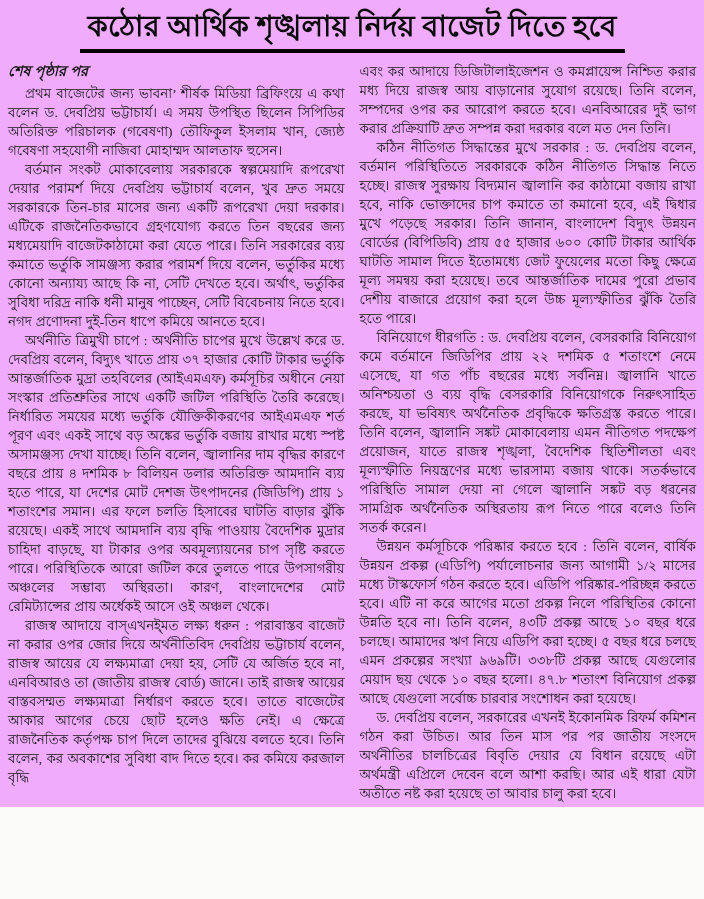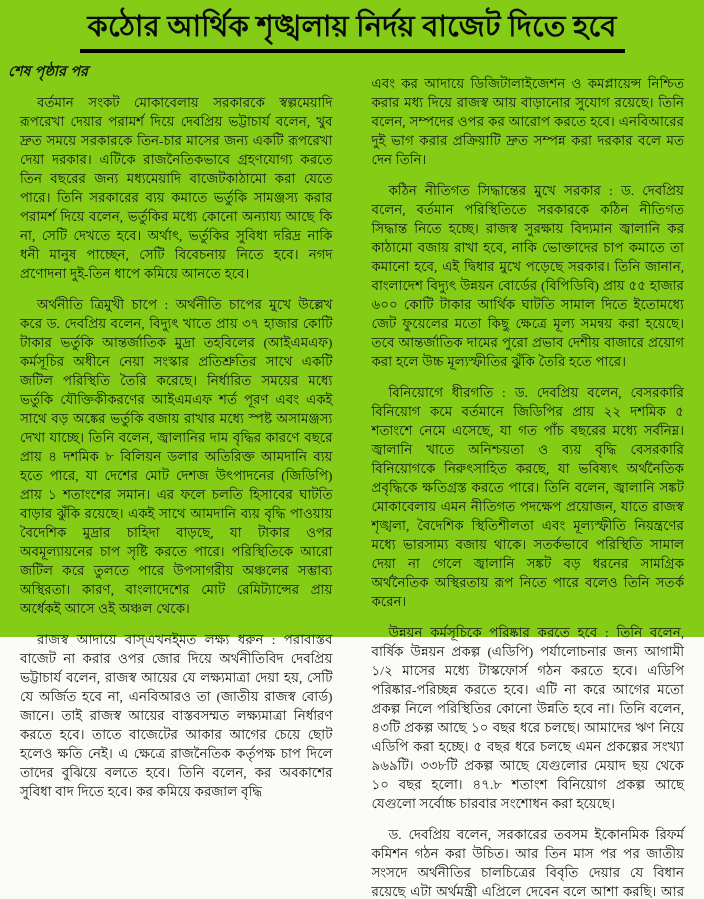--- a/index.html
+++ b/index.html
@@ -6,23 +6,23 @@
   html, body { background: #fbfbf8; }
   body {
     width: 704px;
     height: 899px;
     overflow: hidden;
     font-family: "Liberation Serif", "DejaVu Serif", serif;
     color: #141414;
   }
   .page {
     width: 704px;
-    height: 637px;
+    height: 807px;
     padding: 8px 8px 6px 8px;
-    background: #84cc16;
+    background: #f0abfc;
   }
   .headline {
     text-align: center;
     font-size: 29px;
     font-weight: 700;
     line-height: 1.25;
     color: #0a0a0a;
     letter-spacing: 0.2px;
   }
   .headline-rule {
@@ -45,21 +45,21 @@
     word-spacing: 0.5px;
   }
   .continuation-note {
     font-weight: 700;
     font-style: italic;
     font-size: 14.5px;
     margin-bottom: 3px;
   }
   .para {
     text-indent: 17px;
-    margin: 12px;
+    margin: 0;
   }
   .para.no-indent {
     text-indent: 0;
   }
   .lead {
     font-weight: 400;
   }
 </style>
 </head>
 <body>
@@ -67,20 +67,23 @@
 <div class="page">
 
   <h1 class="headline">কঠোর আর্থিক শৃঙ্খলায় নির্দয় বাজেট দিতে হবে</h1>
   <div class="headline-rule"></div>
 
   <div class="columns">
 
     <div class="col">
       <p class="continuation-note">শেষ পৃষ্ঠার পর</p>
 
+      <p class="para">
+        <span>প্রথম বাজেটের জন্য ভাবনা’ শীর্ষক মিডিয়া ব্রিফিংয়ে এ কথা বলেন ড. দেবপ্রিয় ভট্টাচার্য। এ সময় উপস্থিত ছিলেন সিপিডির অতিরিক্ত পরিচালক (গবেষণা) তৌফিকুল ইসলাম খান, জ্যেষ্ঠ গবেষণা সহযোগী নাজিবা মোহাম্মদ আলতাফ হুসেন।</span>
+      </p>
 
       <p class="para">
         <span>বর্তমান সংকট মোকাবেলায় সরকারকে স্বল্পমেয়াদি রূপরেখা দেয়ার পরামর্শ দিয়ে দেবপ্রিয় ভট্টাচার্য বলেন, খুব দ্রুত সময়ে সরকারকে তিন-চার মাসের জন্য একটি রূপরেখা দেয়া দরকার। এটিকে রাজনৈতিকভাবে গ্রহণযোগ্য করতে তিন বছরের জন্য মধ্যমেয়াদি বাজেটকাঠামো করা যেতে পারে। তিনি সরকারের ব্যয় কমাতে ভর্তুকি সামঞ্জস্য করার পরামর্শ দিয়ে বলেন, ভর্তুকির মধ্যে কোনো অন্যায্য আছে কি না, সেটি দেখতে হবে। অর্থাৎ, ভর্তুকির সুবিধা দরিদ্র নাকি ধনী মানুষ পাচ্ছেন, সেটি বিবেচনায় নিতে হবে। নগদ প্রণোদনা দুই-তিন ধাপে কমিয়ে আনতে হবে।</span>
       </p>
 
       <p class="para">
         <span class="lead">অর্থনীতি ত্রিমুখী চাপে :</span>
         <span>অর্থনীতি চাপের মুখে উল্লেখ করে ড. দেবপ্রিয় বলেন, বিদ্যুৎ খাতে প্রায় ৩৭ হাজার কোটি টাকার ভর্তুকি আন্তর্জাতিক মুদ্রা তহবিলের (আইএমএফ) কর্মসূচির অধীনে নেয়া সংস্কার প্রতিশ্রুতির সাথে একটি জটিল পরিস্থিতি তৈরি করেছে। নির্ধারিত সময়ের মধ্যে ভর্তুকি যৌক্তিকীকরণের আইএমএফ শর্ত পূরণ এবং একই সাথে বড় অঙ্কের ভর্তুকি বজায় রাখার মধ্যে স্পষ্ট অসামঞ্জস্য দেখা যাচ্ছে। তিনি বলেন, জ্বালানির দাম বৃদ্ধির কারণে বছরে প্রায় ৪ দশমিক ৮ বিলিয়ন ডলার অতিরিক্ত আমদানি ব্যয় হতে পারে, যা দেশের মোট দেশজ উৎপাদনের (জিডিপি) প্রায় ১ শতাংশের সমান। এর ফলে চলতি হিসাবের ঘাটতি বাড়ার ঝুঁকি রয়েছে। একই সাথে আমদানি ব্যয় বৃদ্ধি পাওয়ায় বৈদেশিক মুদ্রার চাহিদা বাড়ছে, যা টাকার ওপর অবমূল্যায়নের চাপ সৃষ্টি করতে পারে। পরিস্থিতিকে আরো জটিল করে তুলতে পারে উপসাগরীয় অঞ্চলের সম্ভাব্য অস্থিরতা। কারণ, বাংলাদেশের মোট রেমিট্যান্সের প্রায় অর্ধেকই আসে ওই অঞ্চল থেকে।</span>
       </p>
 
@@ -104,19 +107,19 @@
         <span class="lead">বিনিয়োগে ধীরগতি :</span>
         <span>ড. দেবপ্রিয় বলেন, বেসরকারি বিনিয়োগ কমে বর্তমানে জিডিপির প্রায় ২২ দশমিক ৫ শতাংশে নেমে এসেছে, যা গত পাঁচ বছরের মধ্যে সর্বনিম্ন। জ্বালানি খাতে অনিশ্চয়তা ও ব্যয় বৃদ্ধি বেসরকারি বিনিয়োগকে নিরুৎসাহিত করছে, যা ভবিষ্যৎ অর্থনৈতিক প্রবৃদ্ধিকে ক্ষতিগ্রস্ত করতে পারে। তিনি বলেন, জ্বালানি সঙ্কট মোকাবেলায় এমন নীতিগত পদক্ষেপ প্রয়োজন, যাতে রাজস্ব শৃঙ্খলা, বৈদেশিক স্থিতিশীলতা এবং মূল্যস্ফীতি নিয়ন্ত্রণের মধ্যে ভারসাম্য বজায় থাকে। সতর্কভাবে পরিস্থিতি সামাল দেয়া না গেলে জ্বালানি সঙ্কট বড় ধরনের সামগ্রিক অর্থনৈতিক অস্থিরতায় রূপ নিতে পারে বলেও তিনি সতর্ক করেন।</span>
       </p>
 
       <p class="para">
         <span class="lead">উন্নয়ন কর্মসূচিকে পরিষ্কার করতে হবে :</span>
         <span>তিনি বলেন, বার্ষিক উন্নয়ন প্রকল্প (এডিপি) পর্যালোচনার জন্য আগামী ১/২ মাসের মধ্যে টাস্কফোর্স গঠন করতে হবে। এডিপি পরিষ্কার-পরিচ্ছন্ন করতে হবে। এটি না করে আগের মতো প্রকল্প নিলে পরিস্থিতির কোনো উন্নতি হবে না। তিনি বলেন, ৪৩টি প্রকল্প আছে ১০ বছর ধরে চলছে। আমাদের ঋণ নিয়ে এডিপি করা হচ্ছে। ৫ বছর ধরে চলছে এমন প্রকল্পের সংখ্যা ৯৬৯টি। ৩৩৮টি প্রকল্প আছে যেগুলোর মেয়াদ ছয় থেকে ১০ বছর হলো। ৪৭.৮ শতাংশ বিনিয়োগ প্রকল্প আছে যেগুলো সর্বোচ্চ চারবার সংশোধন করা হয়েছে।</span>
       </p>
 
       <p class="para">
-        <span>ড. দেবপ্রিয় বলেন, সরকারের তবসম ইকোনমিক রিফর্ম কমিশন গঠন করা উচিত। আর তিন মাস পর পর জাতীয় সংসদে অর্থনীতির চালচিত্রের বিবৃতি দেয়ার যে বিধান রয়েছে এটা অর্থমন্ত্রী এপ্রিলে দেবেন বলে আশা করছি। আর এই ধারা যেটা অতীতে নষ্ট করা হয়েছে তা আবার চালু করা হবে।</span>
+        <span>ড. দেবপ্রিয় বলেন, সরকারের এখনই ইকোনমিক রিফর্ম কমিশন গঠন করা উচিত। আর তিন মাস পর পর জাতীয় সংসদে অর্থনীতির চালচিত্রের বিবৃতি দেয়ার যে বিধান রয়েছে এটা অর্থমন্ত্রী এপ্রিলে দেবেন বলে আশা করছি। আর এই ধারা যেটা অতীতে নষ্ট করা হয়েছে তা আবার চালু করা হবে।</span>
       </p>
     </div>
 
   </div>
 
 </div>
 
 </body></html>

